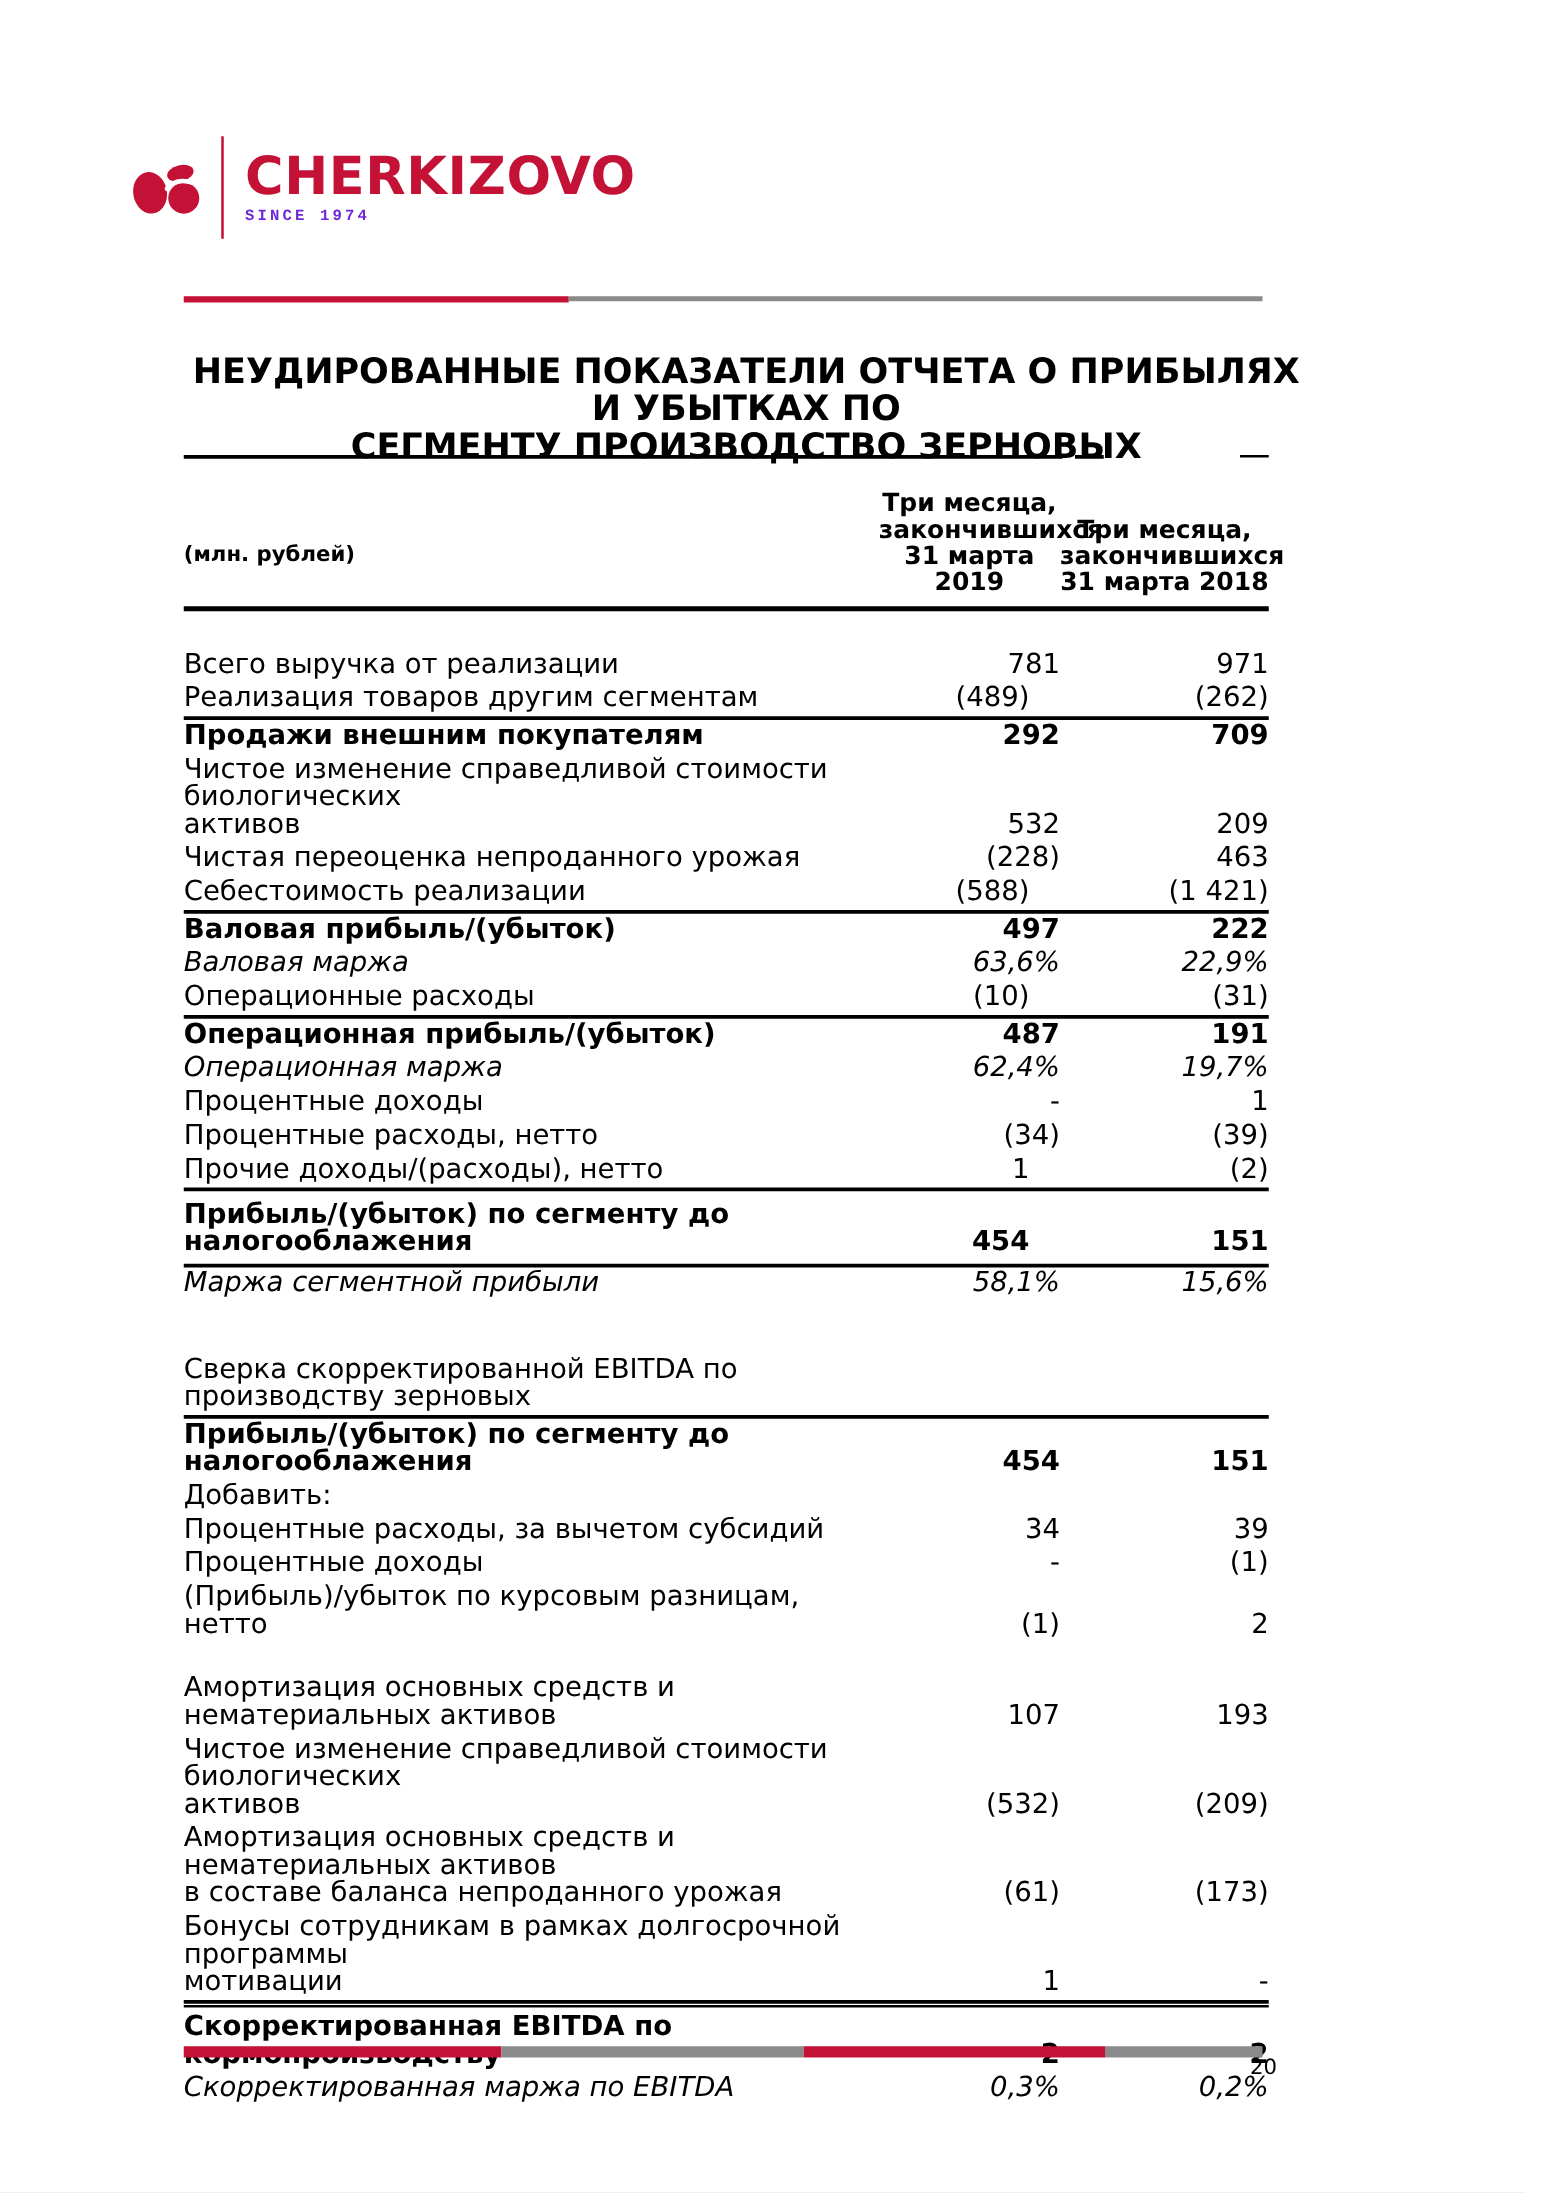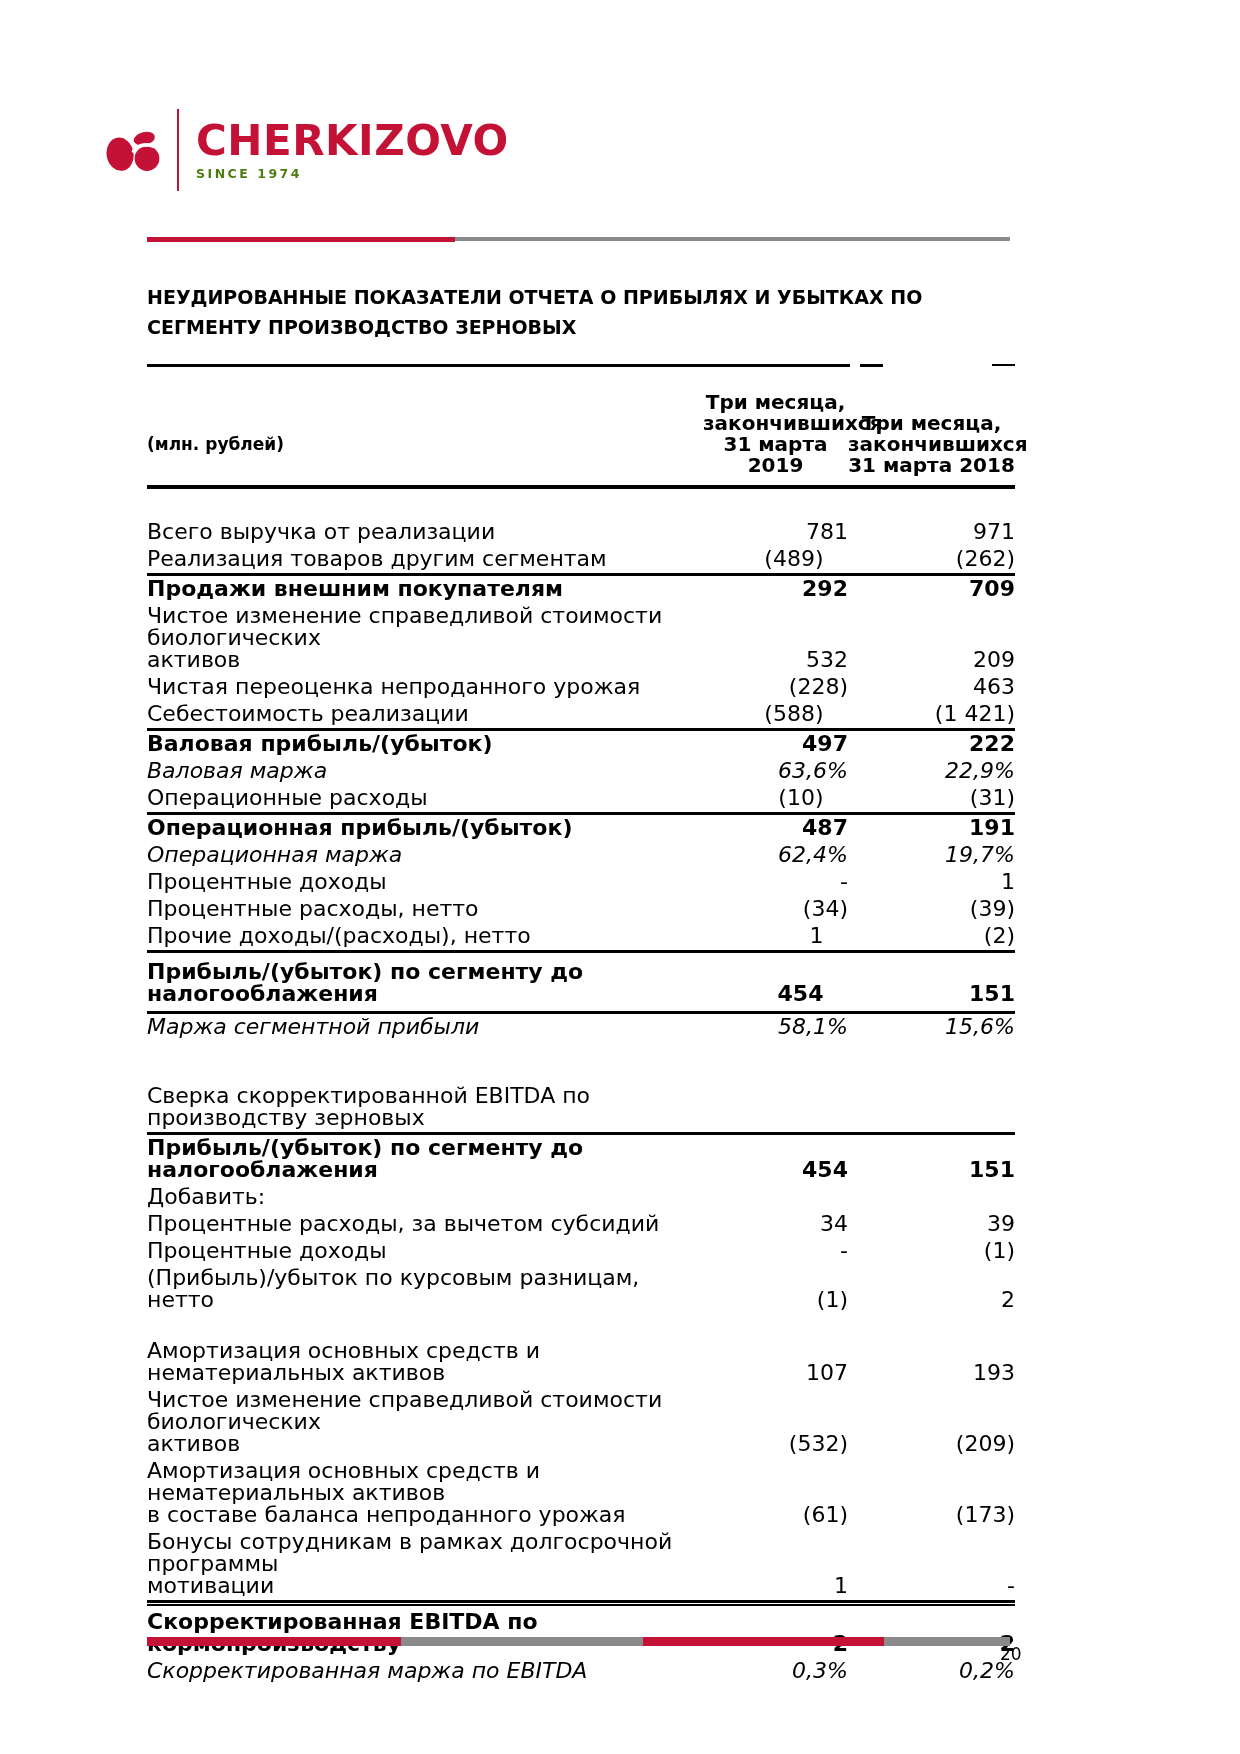--- a/index.html
+++ b/index.html
@@ -18,21 +18,21 @@
   .logo-tagline { font-size:12.5px; font-weight:bold; letter-spacing:2.5px; margin-top:3px; }
 
   
   .rule { position:absolute; left:147px; top:237px; width:863px; display:flex; align-items:flex-start; }
   .rule-red  { height:5px; width:35.7%; }
   .rule-gray { height:4px; width:64.3%; }
 
   
   .title {
     position:absolute; left:147px; top:282px; width:900px;
-    font-size:19px; font-weight:bold; line-height:30px; white-space:pre-line;
+    font-size:28px; font-weight:bold; line-height:30px; white-space:pre-line;text-align:center;
   }
 
   
   .table { position:absolute; left:147px; top:364px; width:868px; }
 
   .topline { position:relative; height:3px; }
   .topline span { position:absolute; top:0; background:#000; }
   .topline .s1 { left:0;     width:81%;  height:3px; }
   .topline .s2 { left:82.2%; width:2.6%; height:3px; }
   .topline .s3 { left:97.4%; width:2.6%; height:2px; }
@@ -76,21 +76,21 @@
       <g class="brand-fill" fill="#C41236">
         <ellipse cx="14" cy="23" rx="12.5" ry="15.5" transform="rotate(-10 14 23)"></ellipse>
         <ellipse cx="36.5" cy="8.5" rx="10" ry="6" transform="rotate(-14 36.5 8.5)"></ellipse>
         <circle cx="39" cy="27" r="11.5"></circle>
       </g>
       <path d="M26.5 20 Q33 11.5 45.5 15.5" stroke="#ffffff" stroke-width="3.4" fill="none" stroke-linecap="round"></path>
     </svg>
     <div class="logo-divider brand-bg" style="background: rgb(196, 18, 54);"></div>
     <div class="logo-text">
       <div class="logo-name brand-color" style="color: rgb(196, 18, 54);">CHERKIZOVO</div>
-      <div class="logo-tagline brand-color" style="color: #4d7c0f;">SINCE 1974</div>
+      <div class="logo-tagline brand-color" style="color: #6d28d9; font-family: Liberation Mono, monospace;">SINCE 1974</div>
     </div>
   </div>
 
   <div class="rule">
     <div class="rule-red brand-bg" style="background: rgb(196, 18, 54);"></div>
     <div class="rule-gray gray-bg" style="background: rgb(138, 138, 138);"></div>
   </div>
 
   <div class="title">НЕУДИРОВАННЫЕ ПОКАЗАТЕЛИ ОТЧЕТА О ПРИБЫЛЯХ И УБЫТКАХ ПО
 СЕГМЕНТУ ПРОИЗВОДСТВО ЗЕРНОВЫХ</div>

